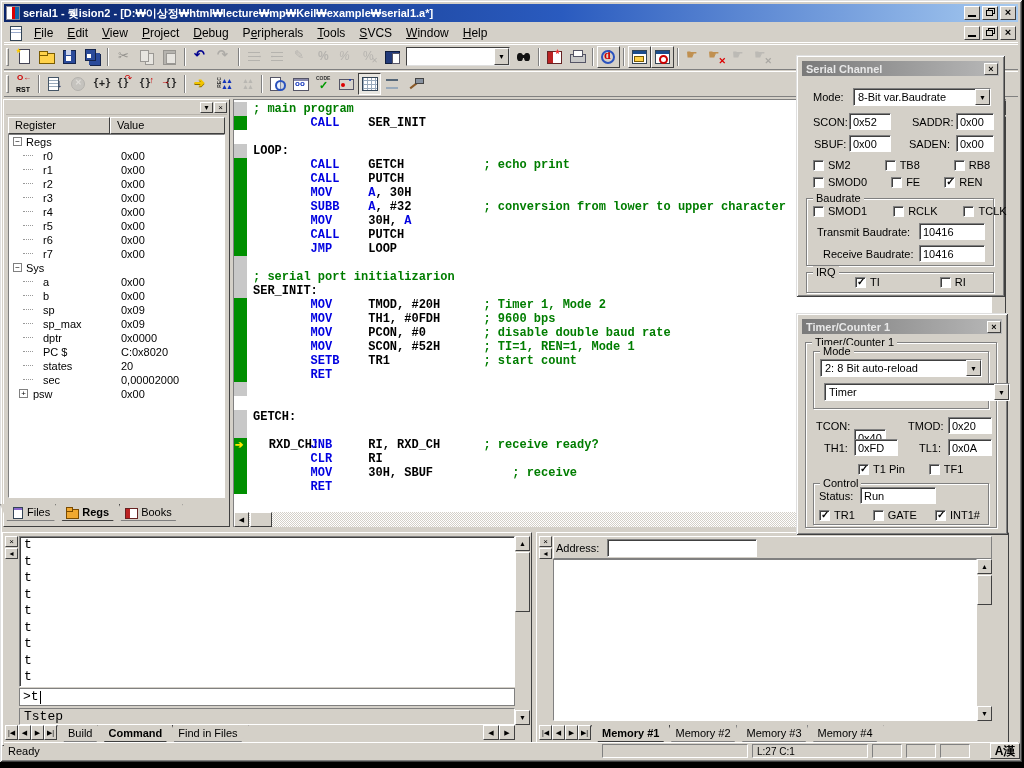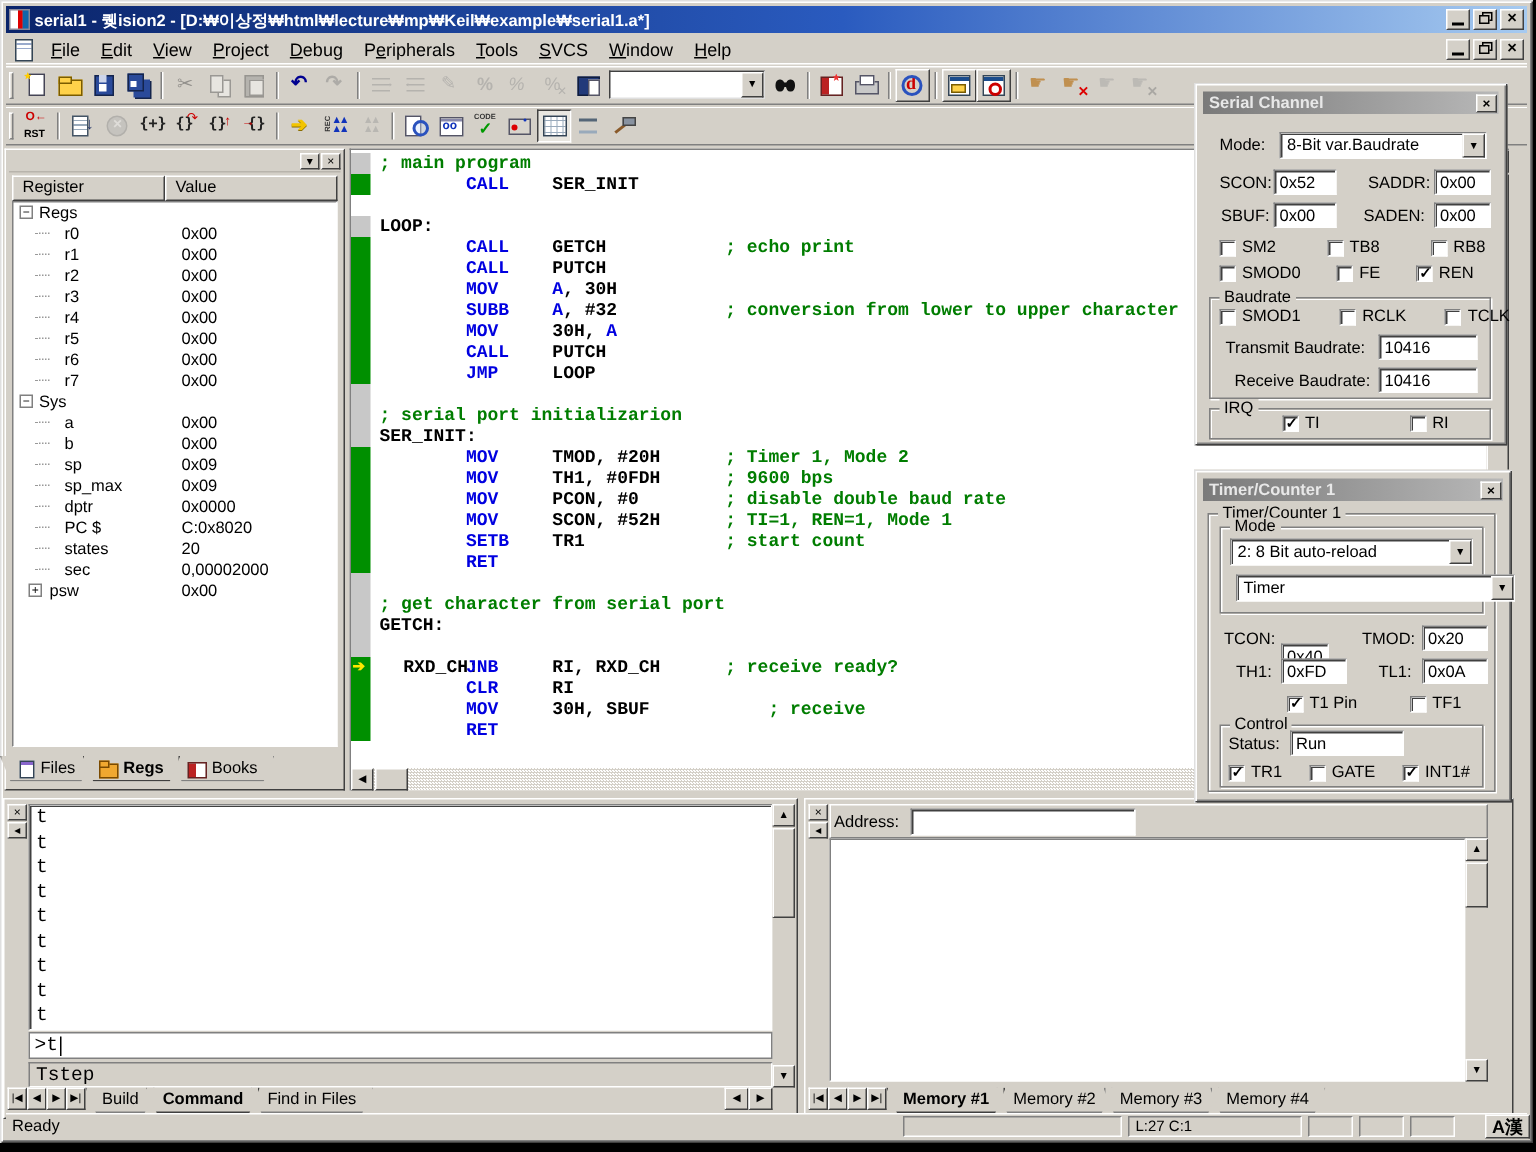--- a/index.html
+++ b/index.html
@@ -582,24 +582,20 @@
           <pre><span class="t">        </span><span class="k">SETB</span><span class="t">    TR1             </span><span class="c">; start count</span></pre>
         </div>
         <div class="cl" style="top: 268px;">
           <span class="mg g"></span>
           <pre><span class="t">        </span><span class="k">RET</span></pre>
         </div>
         <div class="cl" style="top: 282px;">
           <span class="mg"></span>
           <pre></pre>
         </div>
-        <div class="cl" style="top: 296px;">
-          <span class="mg"></span>
-          <pre><span class="c">; get character from serial port</span></pre>
-        </div>
         <div class="cl" style="top: 310px;">
           <span class="mg"></span>
           <pre><span class="t">GETCH:</span></pre>
         </div>
         <div class="cl" style="top: 324px; flex-direction: column;">
           <span class="mg"></span>
           <pre><span class="t">    RXD_CH:</span></pre>
         </div>
         <div class="cl" style="top: 338px;">
           <span class="mg y"></span>
@@ -734,21 +730,21 @@
           </span>
         </div>
         <span class="dlabel" style="left:10px;top:77px">TCON:</span>
         <span class="dfield" style="left:48px;top:86px;width:32px">0x40</span>
         <span class="dlabel" style="left:102px;top:77px">TMOD:</span>
         <span class="dfield" style="left:142px;top:74px;width:44px">0x20</span>
         <span class="dlabel" style="left:18px;top:99px">TH1:</span>
         <span class="dfield" style="left:48px;top:96px;width:44px">0xFD</span>
         <span class="dlabel" style="left:113px;top:99px">TL1:</span>
         <span class="dfield" style="left:142px;top:96px;width:44px">0x0A</span>
-        <span class="checkrow" style="left:52px;top:120px;gap:35px">
+        <span class="checkrow" style="left:52px;top:120px;gap:24px">
             <span class="check">
               <span class="box on"></span>
               <span>T1 Pin</span>
             </span>
             <span class="check">
               <span class="box"></span>
               <span>TF1</span>
             </span>
           </span>
         <div class="groupbox" style="left:7px;top:140px;width:176px;height:42px">

